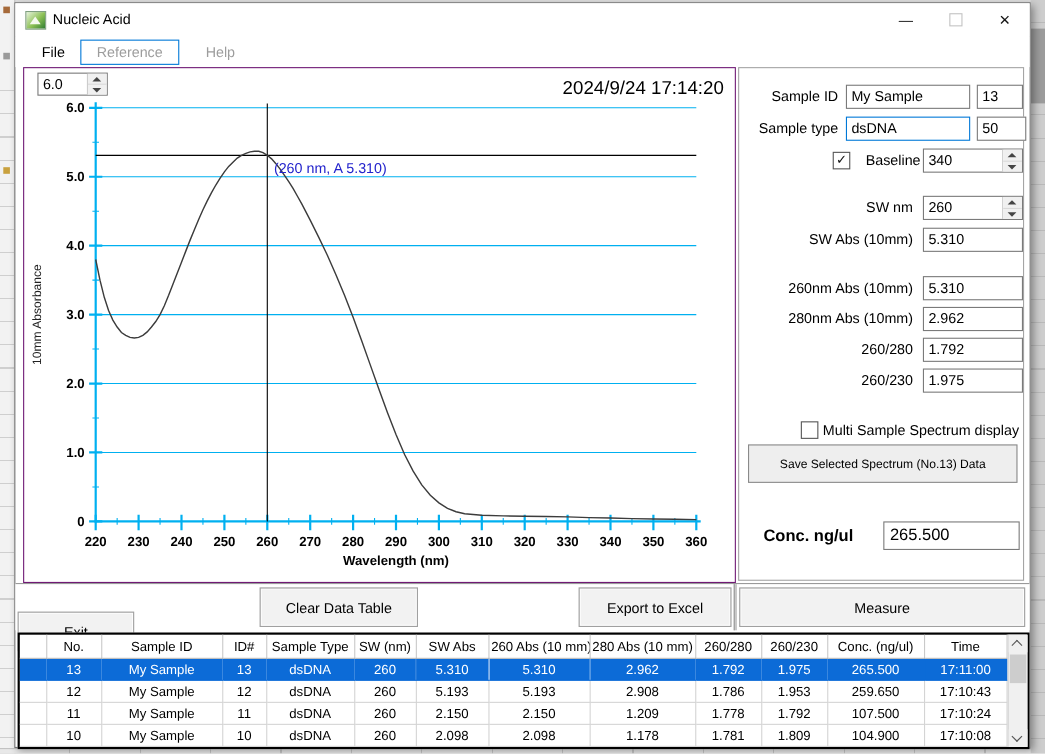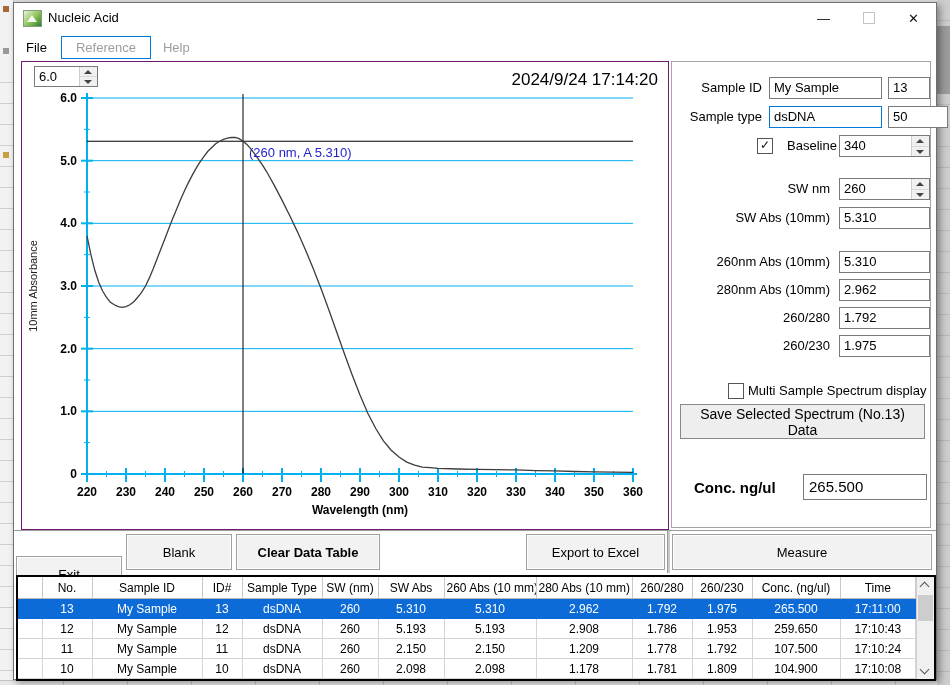--- a/index.html
+++ b/index.html
@@ -27,21 +27,21 @@
     background:linear-gradient(135deg,#e8f4dc 0%,#8cc055 55%,#2f7d32 100%);}
   .app-icon::after{content:"";position:absolute;left:3px;top:4px;border-left:5px solid transparent;
     border-right:5px solid transparent;border-bottom:7px solid #f4f9ee;}
   .title-text{position:absolute;left:34px;top:7px;font-size:13px;color:#000;}
   .win-controls{position:absolute;right:0;top:0;height:30px;display:flex;}
   .wbtn{width:45px;height:30px;display:flex;align-items:center;justify-content:center;
     font-size:13px;color:#111;}
   .maxbox{width:10px;height:10px;border:1px solid #c3c3c3;}
 
   .menubar{position:absolute;left:0;top:30px;width:100%;height:28px;background:#fff;display:flex;align-items:center;}
-  .menu-item{font-size:13px;margin-left:12px;color:#000;}
+  .menu-item{font-size:13px;margin-left:24px;color:#000;}
   .menu-item.dim{color:#9d9d9d;}
   .menu-item.boxed{border:1px solid #0078d7;padding:3px 14px;margin-left:14px;}
 
   
   .chart-panel{position:absolute;left:7px;top:58px;width:646px;height:467px;background:#fff;border:1px solid #701a75;}
   .chart-date{position:absolute;right:10px;top:8px;font-size:17px;color:#000;}
   .spinner{position:absolute;background:#fff;border:1px solid #7a7a7a;display:flex;box-sizing:border-box;}
   .spin-val{flex:1;padding:2px 0 0 4px;font-size:13px;color:#000;overflow:hidden;}
   .spin-btns{width:17px;border-left:1px solid #cccccc;display:flex;flex-direction:column;}
   .spin-btns i{flex:1;background:#f0f0f0;position:relative;}
@@ -59,21 +59,21 @@
   .side-panel{position:absolute;left:657px;top:58px;width:260px;height:467px;background:#fff;border:1px solid #a5a5a5;box-sizing:border-box;}
   .prow{position:absolute;left:0;width:100%;height:22px;}
   .flabel{position:absolute;top:3px;font-size:13px;color:#000;text-align:right;}
   .field{position:absolute;background:#fff;border:1px solid #7a7a7a;font-size:13px;color:#000;
     padding:2px 0 0 4px;box-sizing:border-box;height:22px;overflow:hidden;}
   .field.accent{border:1px solid #0078d7;}
   .checkbox{position:absolute;width:14px;height:14px;border:1px solid #555;background:#fff;top:3px;
     font-size:12px;line-height:13px;text-align:center;color:#111;}
   .cblabel{position:absolute;top:3px;font-size:13px;color:#000;}
   .save-spectrum{position:absolute;left:8px;top:342px;width:245px;height:35px;background:#eee;
-    border:1px solid #8a8a8a;font-size:14px;color:#000;display:flex;align-items:center;justify-content:center;}
+    border:1px solid #8a8a8a;font-size:11px;color:#000;display:flex;align-items:center;justify-content:center;}
   .conc-label{position:absolute;left:22px;top:417px;font-size:15px;font-weight:bold;color:#000;}
   .conc-field{position:absolute;left:131px;top:412px;width:124px;height:26px;border:1px solid #7a7a7a;
     font-size:15px;padding:3px 0 0 5px;box-sizing:border-box;}
 
   
   .button-bar{position:absolute;left:0;top:527px;width:922px;height:42px;background:#fff;
     border-top:1px solid #9a9a9a;}
   .bar-btn{position:absolute;top:3px;height:36px;background:#f2f2f2;border:1px solid #a0a0a0;
     box-shadow:inset 0 0 0 1px #fdfdfd;font-size:13px;color:#000;display:flex;align-items:center;justify-content:center;box-sizing:border-box;}
   .bar-btn.focused{border:2px solid #0078d7;}
@@ -228,21 +228,21 @@
 
     <div class="side-panel">
       <div class="prow" style="top:15px;">
         <span class="flabel" style="right:168px;">Sample ID</span>
         <div class="field" style="left:97px;width:113px;">My Sample</div>
         <div class="field" style="left:216px;width:42px;">13</div>
       </div>
       <div class="prow" style="top:44px;">
         <span class="flabel" style="right:168px;">Sample type</span>
         <div class="field accent" style="left:97px;width:113px;">dsDNA</div>
-        <div class="field" style="left:216px;width:60px;">50</div>
+        <div class="field" style="left:216px;width:45px;">50</div>
       </div>
       <div class="prow" style="top:73px;">
         <span class="checkbox" style="left:85px;"><span>✓</span></span>
         <span class="cblabel" style="left:115px;">Baseline</span>
         <div class="spinner" style="left:167px;top:0;width:91px;height:22px;">
           <span class="spin-val">340</span>
           <span class="spin-btns">
               <i class="up"></i>
               <i class="dn"></i>
             </span>
@@ -282,22 +282,21 @@
         <span class="checkbox" style="left:56px;"></span>
         <span class="cblabel" style="left:76px;">Multi Sample Spectrum display</span>
       </div>
       <button class="save-spectrum">Save Selected Spectrum (No.13) Data</button>
       <span class="conc-label">Conc. ng/ul</span>
       <div class="conc-field">265.500</div>
     </div>
 
     <div class="button-bar">
       <button class="bar-btn" style="left:2px;width:106px;margin-top:22px;">Exit</button>
-      <button class="bar-btn" style="left:112px;width:106px;">Blank</button>
-      <button class="bar-btn" style="left:222px;width:144px;font-weight:bold;">Clear Data Table</button>
+      <button class="bar-btn" style="left:222px;width:144px;">Clear Data Table</button>
       <button class="bar-btn" style="left:512px;width:139px;">Export to Excel</button>
       <div class="bar-divider"></div>
       <button class="bar-btn" style="left:658px;width:260px;">Measure</button>
     </div>
 
     <div class="table-wrap">
       <table id="data-table">
           <colgroup>
             <col style="width:24px">
             <col style="width:50px">

